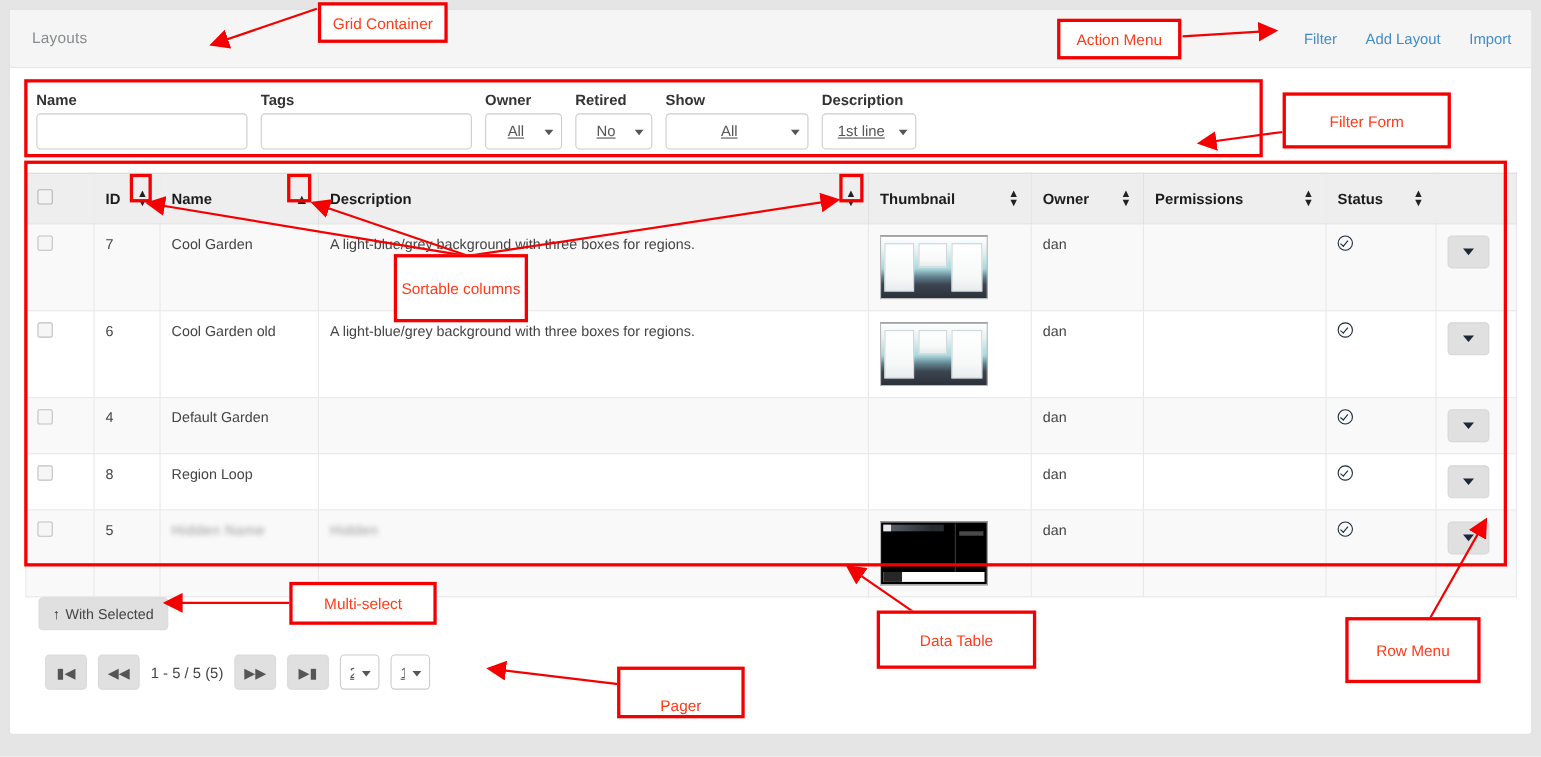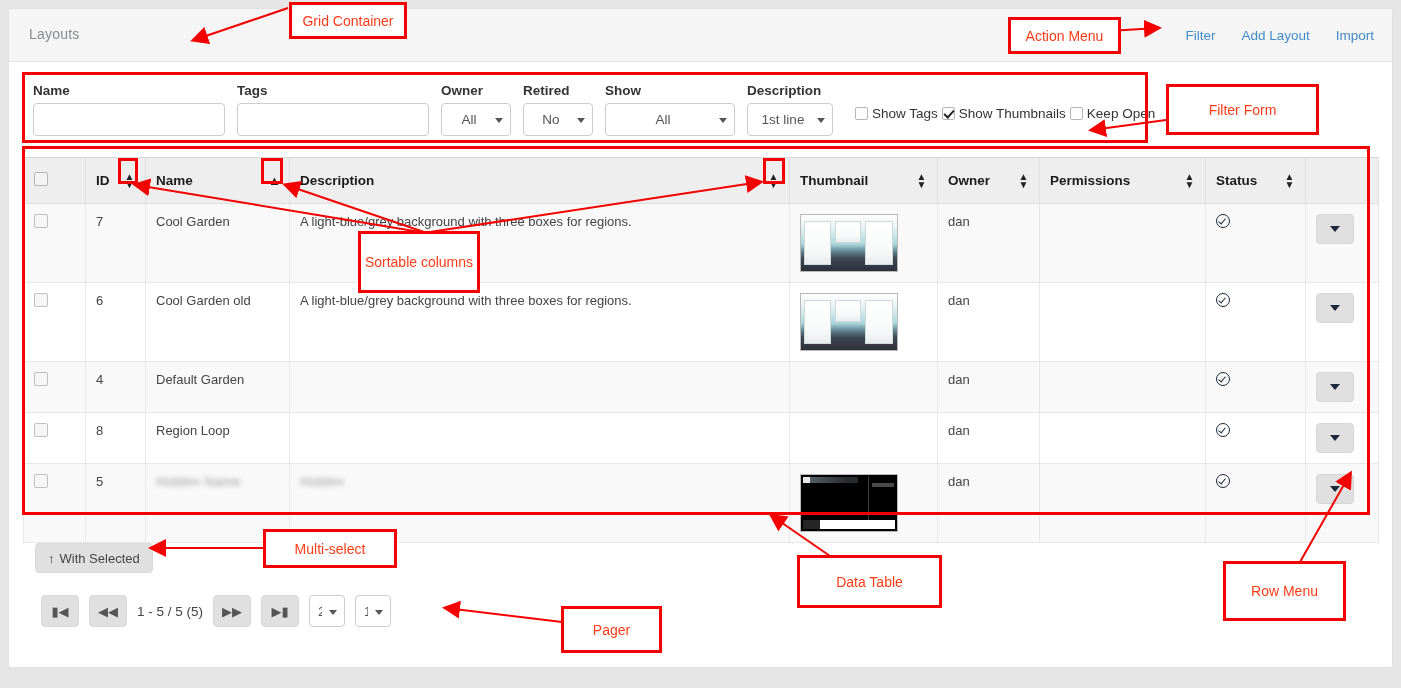--- a/index.html
+++ b/index.html
@@ -79,20 +79,21 @@
     outline: none;
   }
   .ctl.text { padding: 0 6px; }
   select.ctl {
     -webkit-appearance: none;
     -moz-appearance: none;
     appearance: none;
     padding-right: 22px;
     text-align: center;
     cursor: pointer;
+    text-decoration: underline;
   }
   .selwrap { position: relative; display: inline-block; }
   .selwrap::after {
     content: "";
     position: absolute;
     right: 8px; top: 15px;
     width: 0; height: 0;
     border-left: 4px solid transparent;
     border-right: 4px solid transparent;
     border-top: 5px solid #555;
@@ -407,34 +408,20 @@
         </div>
         <div class="fg">
           <label>Description</label>
           <span class="selwrap">
             <select class="ctl w-desc">
               <option>1st line</option>
             </select>
           </span>
         </div>
 
-        <div class="cbgroup">
-          <span class="cbitem">
-            <span class="cbox"></span>
-            <span>Show Tags</span>
-          </span>
-          <span class="cbitem">
-            <span class="cbox checked"></span>
-            <span>Show Thumbnails</span>
-          </span>
-          <span class="cbitem">
-            <span class="cbox"></span>
-            <span>Keep Open</span>
-          </span>
-        </div>
       </div>
     </div>
 
     <div class="grid-wrap">
       <table class="dt">
         <colgroup>
           <col style="width:62px">
             <col style="width:60px">
             <col style="width:144px">
           <col style="width:500px">
@@ -673,21 +660,21 @@
 
     <line x1="1300" y1="562" x2="1350" y2="474" stroke="#f40000" stroke-width="2" marker-end="url(#ah)"></line>
 
     <line x1="562" y1="622" x2="446" y2="608" stroke="#f40000" stroke-width="2" marker-end="url(#ah)"></line>
   </svg>
 
   <div class="anno" style="left:289px; top:2px; width:118px; height:37px;">
     <span>Grid Container</span>
   </div>
 
-  <div class="anno" style="left:961px; top:17px; width:113px; height:37px;margin-left:47px;">
+  <div class="anno" style="left:961px; top:17px; width:113px; height:37px;">
     <span>Action Menu</span>
   </div>
 
   <div class="anno" style="left:1166px; top:84px; width:153px; height:51px;">
     <span>Filter Form</span>
   </div>
 
   <div class="anno" style="left:358px; top:231px; width:122px; height:62px; line-height:19px;">
     <span>Sortable columns</span>
   </div>
@@ -697,17 +684,17 @@
   </div>
 
   <div class="anno" style="left:797px; top:555px; width:145px; height:53px;">
     <span>Data Table</span>
   </div>
 
   <div class="anno" style="left:1223px; top:561px; width:123px; height:60px;">
     <span>Row Menu</span>
   </div>
 
-  <div class="anno" style="left:561px; top:606px; width:101px; height:47px;">
+  <div class="anno" style="left:561px; top:606px; width:116px; height:47px;align-items:flex-end;">
     <span>Pager</span>
   </div>
 
 </div>
 
 </body></html>

